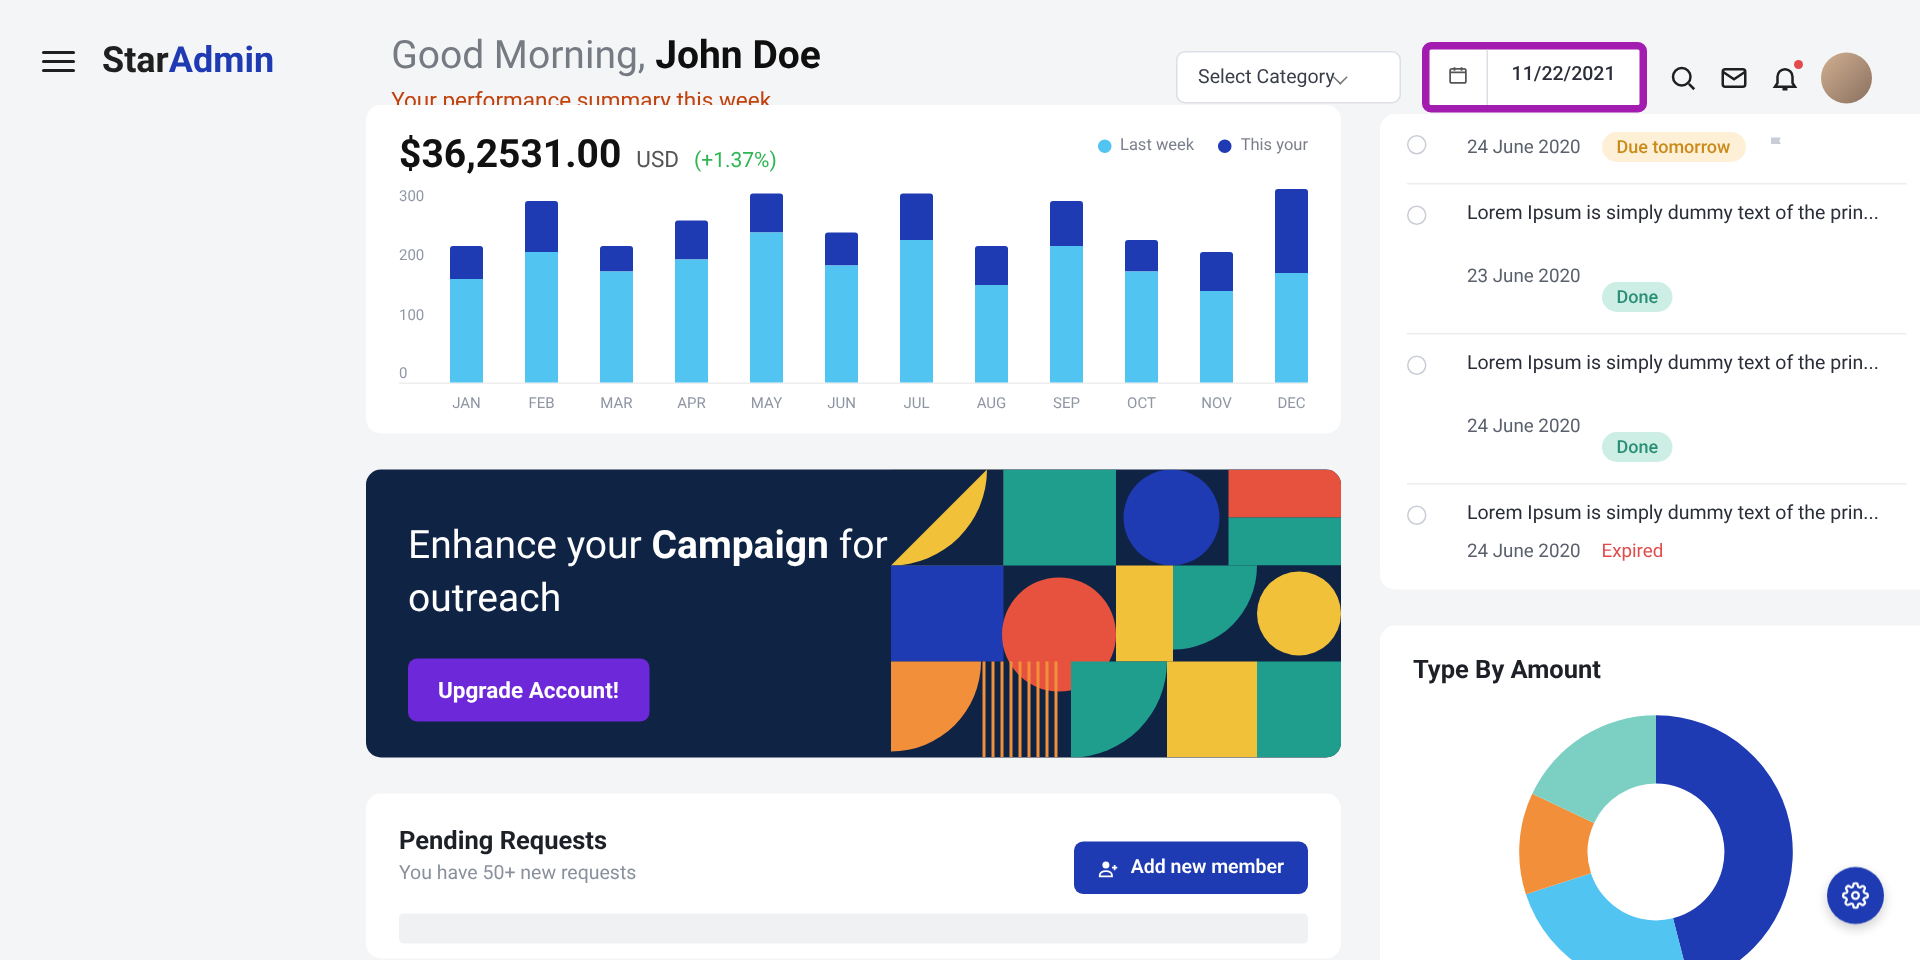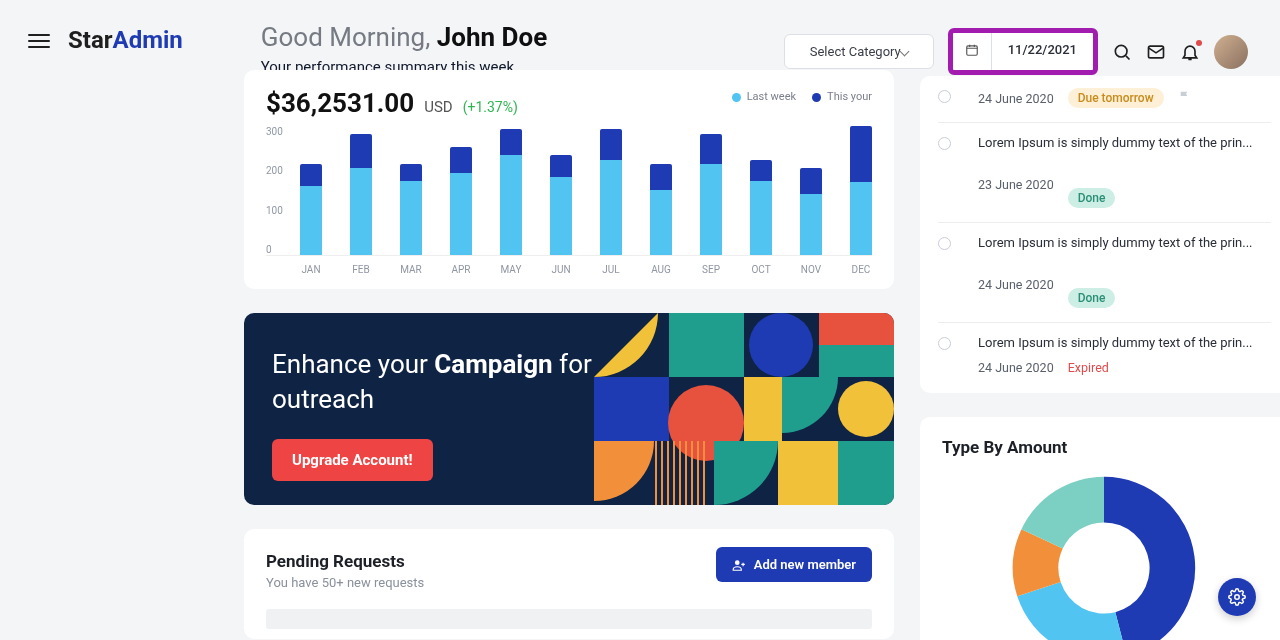--- a/index.html
+++ b/index.html
@@ -17,26 +17,26 @@
     padding: 22px 32px 0 28px;
     gap: 18px;
   }
   .menu-btn { width: 22px; height: 22px; margin-top: 8px; cursor: pointer; }
   .menu-btn div { height: 2px; background:#1f1f1f; margin: 4px 0; border-radius:1px; }
   .logo { font-size: 24px; font-weight: 700; margin-top: 4px; }
   .logo .accent { color: #1f3bb3; }
   .greeting-wrap { margin-left: 60px; flex:1; }
   .greeting { font-size: 26px; font-weight: 400; color:#757a83; }
   .greeting b { color:#0f0f0f; font-weight:700; }
-  .sub { font-size: 15px; color:#0f172a; margin-top:6px; }
+  .sub { font-size: 15px; color:#c2410c; margin-top:6px; }
   .top-controls { display:flex; align-items:center; gap:14px; margin-top:6px; }
   .select-cat {
     border:1px solid #dcdfe6; background:#fff; border-radius:6px;
     padding:9px 14px; font-size:13px; color:#3a3e48; width:150px;
-    display:flex; justify-content:center; align-items:center; cursor:pointer;
+    display:flex; justify-content:flex-start; align-items:center; cursor:pointer;
   }
   .chev { border:solid #777; border-width:0 1.5px 1.5px 0; display:inline-block; padding:3px; transform:rotate(45deg); }
   .date-group { display:flex; border:5px solid #a21caf; border-radius:6px; overflow:hidden; background:#fff; }
   .date-icon { padding:9px 12px; border-right:1px solid #dcdfe6; color:#555; }
   .date-val { padding:9px 16px; font-size:13px; color:#2a2e38; font-weight:500; }
   .icon-btn { width:20px; height:20px; cursor:pointer; color:#1f1f1f; position:relative; }
   .avatar { width:34px; height:34px; border-radius:50%; background:linear-gradient(135deg,#d0b090,#8a7060); background-size:cover; cursor:pointer; }
 
   .main-row { display:flex; gap:26px; padding:0 32px 0 244px; margin-top:-6px; }
   .left-col { width:665px; display:flex; flex-direction:column; gap:24px; }
@@ -57,27 +57,27 @@
   .ylabels { position:absolute; left:0; top:0; height:100%; display:flex; flex-direction:column; justify-content:space-between; font-size:10px; color:#9097a5; padding-bottom:0;}
   .bar-col { width:22px; display:flex; flex-direction:column; justify-content:flex-end; height:100%; position:relative;}
   .bar-top { background:#1f3bb3; width:100%; border-radius:2px 2px 0 0;}
   .bar-bot { background:#52c4f1; width:100%;}
   .xlabels { display:flex; gap:28px; padding-left:34px; font-size:10px; color:#8f95a3; margin-top:8px;}
   .xlabels span{ width:22px; text-align:center;}
 
   .banner { background:#0f2345; border-radius:10px; padding:34px 28px; color:#fff; position:relative; overflow:hidden; height:192px;}
   .banner-title { font-size:26px; font-weight:400; line-height:1.35; max-width:420px;}
   .banner-title b { font-weight:700;}
-  .upgrade-btn { display:inline-block; background:#ef4444; color:#fff; font-weight:700; font-size:15px; padding:12px 20px; border-radius:6px; margin-top:22px; cursor:pointer;}
+  .upgrade-btn { display:inline-block; background:#6d28d9; color:#fff; font-weight:700; font-size:15px; padding:12px 20px; border-radius:6px; margin-top:22px; cursor:pointer;}
   .banner-art { position:absolute; right:0; top:0; bottom:0; width:300px;}
 
   .pending-card { padding:22px 22px 10px 22px; height:110px; position:relative;}
   .pending-title { font-size:17px; font-weight:700; color:#1d2127; margin-bottom:4px;}
   .pending-sub { font-size:13px; color:#8a909c;}
-  .add-btn { position:absolute; right:22px; top:18px; background:#1f3bb3; color:#fff; font-size:13px; font-weight:600; padding:10px 16px; border-radius:6px; display:flex; align-items:center; gap:8px; cursor:pointer;}
+  .add-btn { position:absolute; right:22px; top:32px; background:#1f3bb3; color:#fff; font-size:13px; font-weight:600; padding:10px 16px; border-radius:6px; display:flex; align-items:center; gap:8px; cursor:pointer;}
   .pending-bar { position:absolute; left:22px; right:22px; bottom:10px; height:20px; background:#f0f1f3; border-radius:3px;}
 
   .task-list { font-size:13px; color:#3a3e48; }
   .task { padding:12px 18px 14px 18px; border-bottom:1px solid #ecedf0; position:relative;}
   .task:last-child{border-bottom:none;}
   .task .circle{ width:13px; height:13px; border:1.5px solid #c9cdd6; border-radius:50%; position:absolute; left:0; top:14px;}
   .task-text{ margin-left:0; color:#2a2e38; margin-bottom:10px; white-space:nowrap; overflow:hidden; text-overflow:ellipsis;}
   .task-meta{ display:flex; align-items:center; gap:14px; font-size:12.5px;}
   .task-date{ color:#5a606c;}
   .badge{ padding:3px 10px; border-radius:12px; font-size:12px; font-weight:500;}

